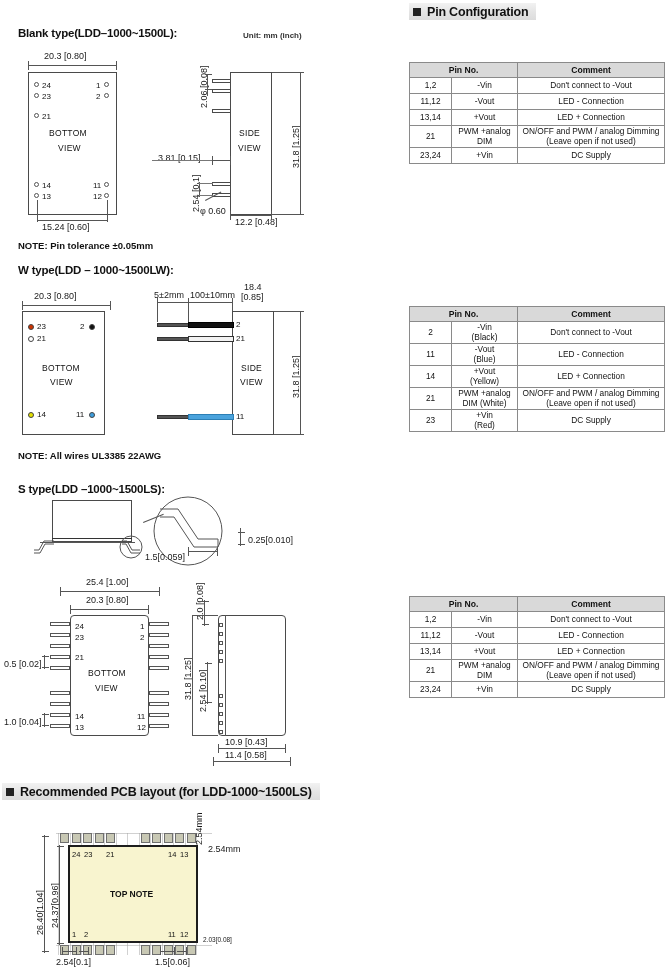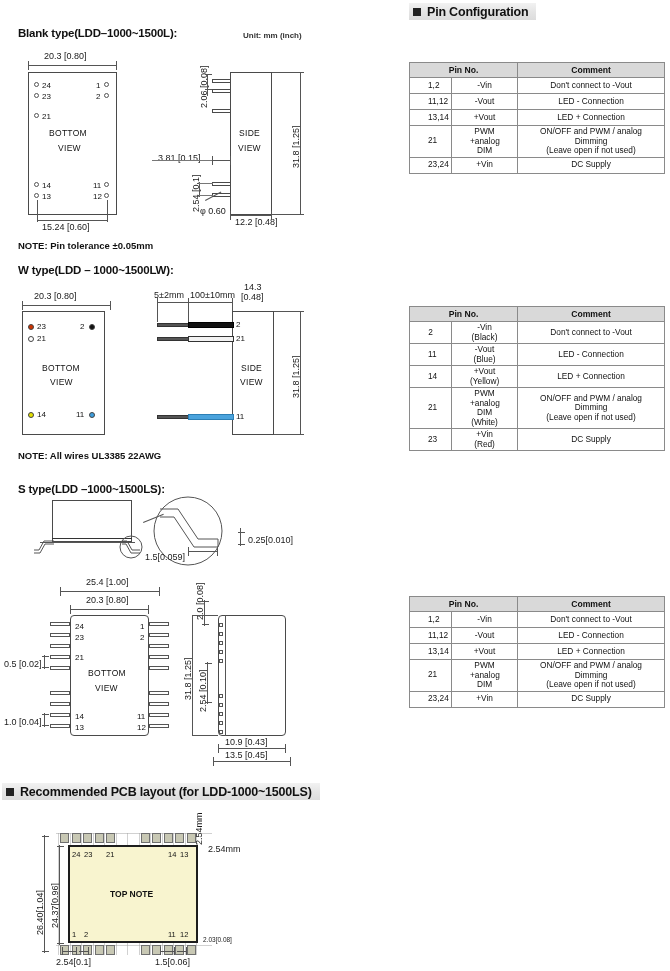--- a/index.html
+++ b/index.html
@@ -62,21 +62,21 @@
     position:absolute;
     border-collapse:collapse;
     font-size:8.3px;
     background:#fff;
     table-layout:fixed;
   }
   table.pin th, table.pin td {
     border:1px solid #8a8a8a;
     text-align:center;
     vertical-align:middle;
-    padding:1px 18px;
+    padding:1px 2px;
     line-height:1.18;
     color:#111;
   }
   table.pin th {
     background:#d9d9d9;
     font-weight:bold;
     font-size:8.6px;
     height:15px;
   }
   table.pin td { height:16px; }
@@ -215,22 +215,22 @@
   <div class="viewlbl" style="left:241px; top:363px;">SIDE</div>
   <div class="viewlbl" style="left:240px; top:377px;">VIEW</div>
 
   <div class="lbl" style="left:154px; top:291px;">5±2mm</div>
   <div class="lbl" style="left:190px; top:291px;">100±10mm</div>
   <div class="dimline" style="left:157px; top:302px; width:76px;"></div>
   <div class="dimv" style="left:157px; top:298px; height:24px;"></div>
   <div class="dimv" style="left:188px; top:298px; height:24px;"></div>
   <div class="dimv" style="left:232px; top:298px; height:13px;"></div>
 
-  <div class="lbl" style="left:244px; top:283px;">14.3</div>
-  <div class="lbl" style="left:241px; top:293px;">[0.48]</div>
+  <div class="lbl" style="left:244px; top:283px;">18.4</div>
+  <div class="lbl" style="left:241px; top:293px;">[0.85]</div>
 
   <div style="position:absolute; left:157px; top:323px; width:32px; height:4px; background:#555; border:1px solid #333;"></div>
   <div style="position:absolute; left:188px; top:322px; width:46px; height:6px; background:#111; border:1px solid #000;"></div>
   <div class="pnum" style="left:236px; top:320px;">2</div>
 
   <div style="position:absolute; left:157px; top:337px; width:32px; height:4px; background:#555; border:1px solid #333;"></div>
   <div style="position:absolute; left:188px; top:336px; width:46px; height:6px; background:#f2f2f2; border:1px solid #333;"></div>
   <div class="pnum" style="left:236px; top:334px;">21</div>
 
   <div style="position:absolute; left:157px; top:415px; width:32px; height:4px; background:#555; border:1px solid #333;"></div>
@@ -360,21 +360,21 @@
   <div class="lbl vert" style="left:199px; top:712px; transform:rotate(-90deg);">2.54 [0.10]</div>
   <div class="dimv" style="left:207px; top:662px; height:42px;"></div>
   <div class="tickh" style="left:205px; top:663px;"></div>
   <div class="tickh" style="left:205px; top:702px;"></div>
 
   <div class="lbl" style="left:225px; top:738px;">10.9 [0.43]</div>
   <div class="dimline" style="left:218px; top:748px; width:68px;"></div>
   <div class="dimv" style="left:218px; top:744px; height:9px;"></div>
   <div class="dimv" style="left:285px; top:744px; height:9px;"></div>
 
-  <div class="lbl" style="left:225px; top:751px;">13.5 [0.45]</div>
+  <div class="lbl" style="left:225px; top:751px;">11.4 [0.58]</div>
   <div class="dimline" style="left:213px; top:761px; width:78px;"></div>
   <div class="dimv" style="left:213px; top:757px; height:9px;"></div>
   <div class="dimv" style="left:290px; top:757px; height:9px;"></div>
 
   <table class="pin" style="left:409px; top:62px; width:255px;">
     <colgroup>
         <col class="c1">
         <col class="c2">
         <col class="c3">
       </colgroup>

